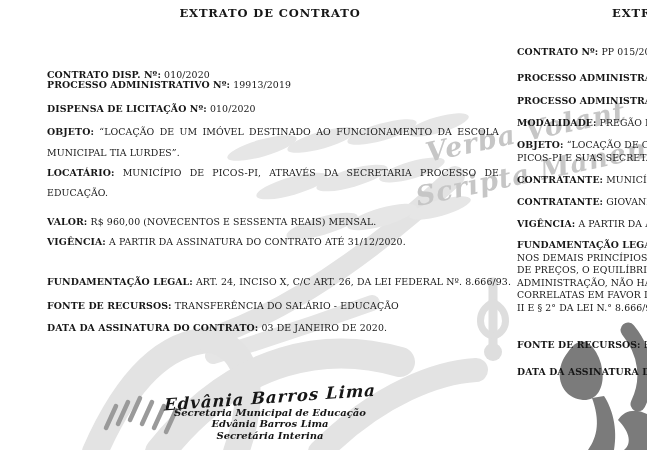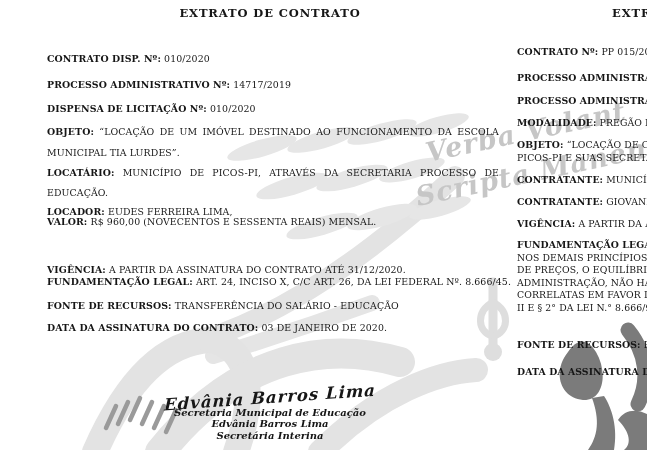--- a/index.html
+++ b/index.html
@@ -74,61 +74,57 @@
     <g fill="#6d6d6d" opacity="0.9">
       <path d="M568,352 C552,372 560,398 583,400 C604,401 608,372 596,352 C586,336 576,340 568,352 Z"></path>
       <path d="M592,398 C600,420 598,436 588,450 L614,450 C618,428 612,408 604,396 Z"></path>
       <path d="M628,330 C646,352 650,380 638,404" fill="none" stroke="#6d6d6d" stroke-width="15" stroke-linecap="round"></path>
       <path d="M618,420 C630,432 632,444 624,450 L647,450 L647,414 C636,408 624,410 618,420 Z"></path>
     </g>
   </svg>
 
   <div class="title-left">EXTRATO DE CONTRATO</div>
 
-  <div class="txt lp" style="top:53px">
+  <div class="txt lp" style="top:69px">
     <b>CONTRATO DISP. Nº:</b>
     <span>010/2020</span>
   </div>
   <div class="txt lp" style="top:79px">
     <b>PROCESSO ADMINISTRATIVO Nº:</b>
-    <span>14717/2019</span>
+    <span>19913/2019</span>
   </div>
   <div class="txt lp" style="top:103px">
     <b>DISPENSA DE LICITAÇÃO Nº:</b>
     <span>010/2020</span>
   </div>
   <div class="txt lp just" style="top:126px">
     <b>OBJETO:</b>
     <span>“LOCAÇÃO DE UM IMÓVEL DESTINADO AO FUNCIONAMENTO DA ESCOLA</span>
   </div>
   <div class="txt lp" style="top:147px">
     <span>MUNICIPAL TIA LURDES”.</span>
   </div>
   <div class="txt lp just" style="top:167px">
     <b>LOCATÁRIO:</b>
     <span>MUNICÍPIO DE PICOS-PI, ATRAVÉS DA SECRETARIA PROCESSO DE</span>
   </div>
   <div class="txt lp" style="top:187px">
     <span>EDUCAÇÃO.</span>
   </div>
-  <div class="txt lp" style="top:206px">
-    <b>LOCADOR:</b>
-    <span>EUDES FERREIRA LIMA,</span>
-  </div>
   <div class="txt lp" style="top:216px">
     <b>VALOR:</b>
     <span>R$ 960,00 (NOVECENTOS E SESSENTA REAIS) MENSAL.</span>
   </div>
-  <div class="txt lp" style="top:264px">
+  <div class="txt lp" style="top:236px">
     <b>VIGÊNCIA:</b>
     <span>A PARTIR DA ASSINATURA DO CONTRATO ATÉ 31/12/2020.</span>
   </div>
   <div class="txt lp" style="top:276px">
     <b>FUNDAMENTAÇÃO LEGAL:</b>
-    <span>ART. 24, INCISO X, C/C ART. 26, DA LEI FEDERAL Nº. 8.666/45.</span>
+    <span>ART. 24, INCISO X, C/C ART. 26, DA LEI FEDERAL Nº. 8.666/93.</span>
   </div>
   <div class="txt lp" style="top:300px">
     <b>FONTE DE RECURSOS:</b>
     <span>TRANSFERÊNCIA DO SALÁRIO - EDUCAÇÃO</span>
   </div>
   <div class="txt lp" style="top:322px">
     <b>DATA DA ASSINATURA DO CONTRATO:</b>
     <span>03 DE JANEIRO DE 2020.</span>
   </div>
 

